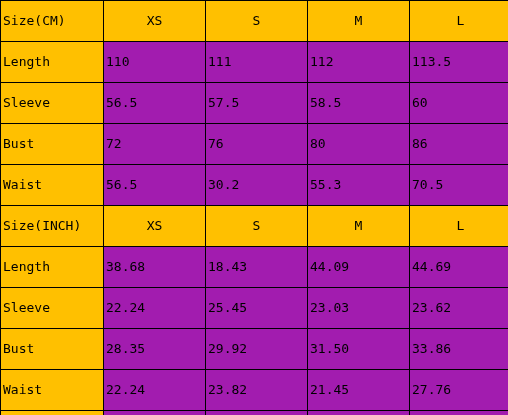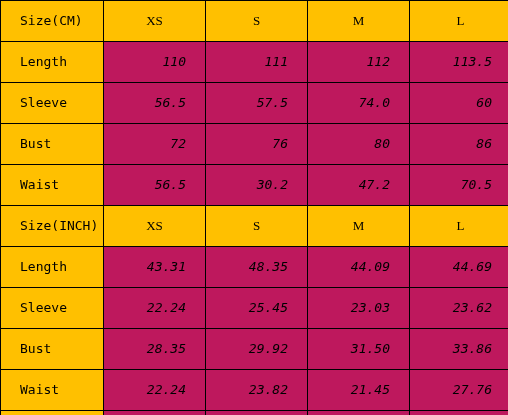--- a/index.html
+++ b/index.html
@@ -27,40 +27,38 @@
     border-top: 1px solid #000000;
     border-left: 1px solid #000000;
   }
   table.size-chart td {
     border-right: 1px solid #000000;
     border-bottom: 1px solid #000000;
     height: 40px;
     font-size: 13px;
     line-height: 1.1;
     color: #000000;
-    padding: 0 19px;
+    padding: 0 2px;
     overflow: hidden;
     white-space: nowrap;
     margin-top: 12px;
   }
   td.label-cell {
     background: #FFC000;
     text-align: left;
     padding-left: 2px;
     width: 103px;
   }
   td.header-cell {
     background: #FFC000;
     text-align: center;
-    font-family: Liberation Serif, serif;
   }
   td.value-cell {
-    background: #be185d;
-    text-align: right;
-    font-style: italic;
+    background: #a21caf;
+    text-align: left;
   }
   col.c-label { width: 103px; }
   col.c-data  { width: 102px; }
   tr.partial-row td {
     height: 8px;
   }
 </style>
 </head>
 <body>
 
@@ -88,52 +86,52 @@
         <td class="value-cell">110</td>
         <td class="value-cell">111</td>
         <td class="value-cell">112</td>
         <td class="value-cell">113.5</td>
       </tr>
 
       <tr>
         <td class="label-cell">Sleeve</td>
         <td class="value-cell">56.5</td>
         <td class="value-cell">57.5</td>
-        <td class="value-cell">74.0</td>
+        <td class="value-cell">58.5</td>
         <td class="value-cell">60</td>
       </tr>
 
       <tr>
         <td class="label-cell">Bust</td>
         <td class="value-cell">72</td>
         <td class="value-cell">76</td>
         <td class="value-cell">80</td>
         <td class="value-cell">86</td>
       </tr>
 
       <tr>
         <td class="label-cell">Waist</td>
         <td class="value-cell">56.5</td>
         <td class="value-cell">30.2</td>
-        <td class="value-cell">47.2</td>
+        <td class="value-cell">55.3</td>
         <td class="value-cell">70.5</td>
       </tr>
 
       <tr>
         <td class="label-cell">Size(INCH)</td>
         <td class="header-cell">XS</td>
         <td class="header-cell">S</td>
         <td class="header-cell">M</td>
         <td class="header-cell">L</td>
       </tr>
 
       <tr>
         <td class="label-cell">Length</td>
-        <td class="value-cell">43.31</td>
-        <td class="value-cell">48.35</td>
+        <td class="value-cell">38.68</td>
+        <td class="value-cell">18.43</td>
         <td class="value-cell">44.09</td>
         <td class="value-cell">44.69</td>
       </tr>
 
       <tr>
         <td class="label-cell">Sleeve</td>
         <td class="value-cell">22.24</td>
         <td class="value-cell">25.45</td>
         <td class="value-cell">23.03</td>
         <td class="value-cell">23.62</td>

